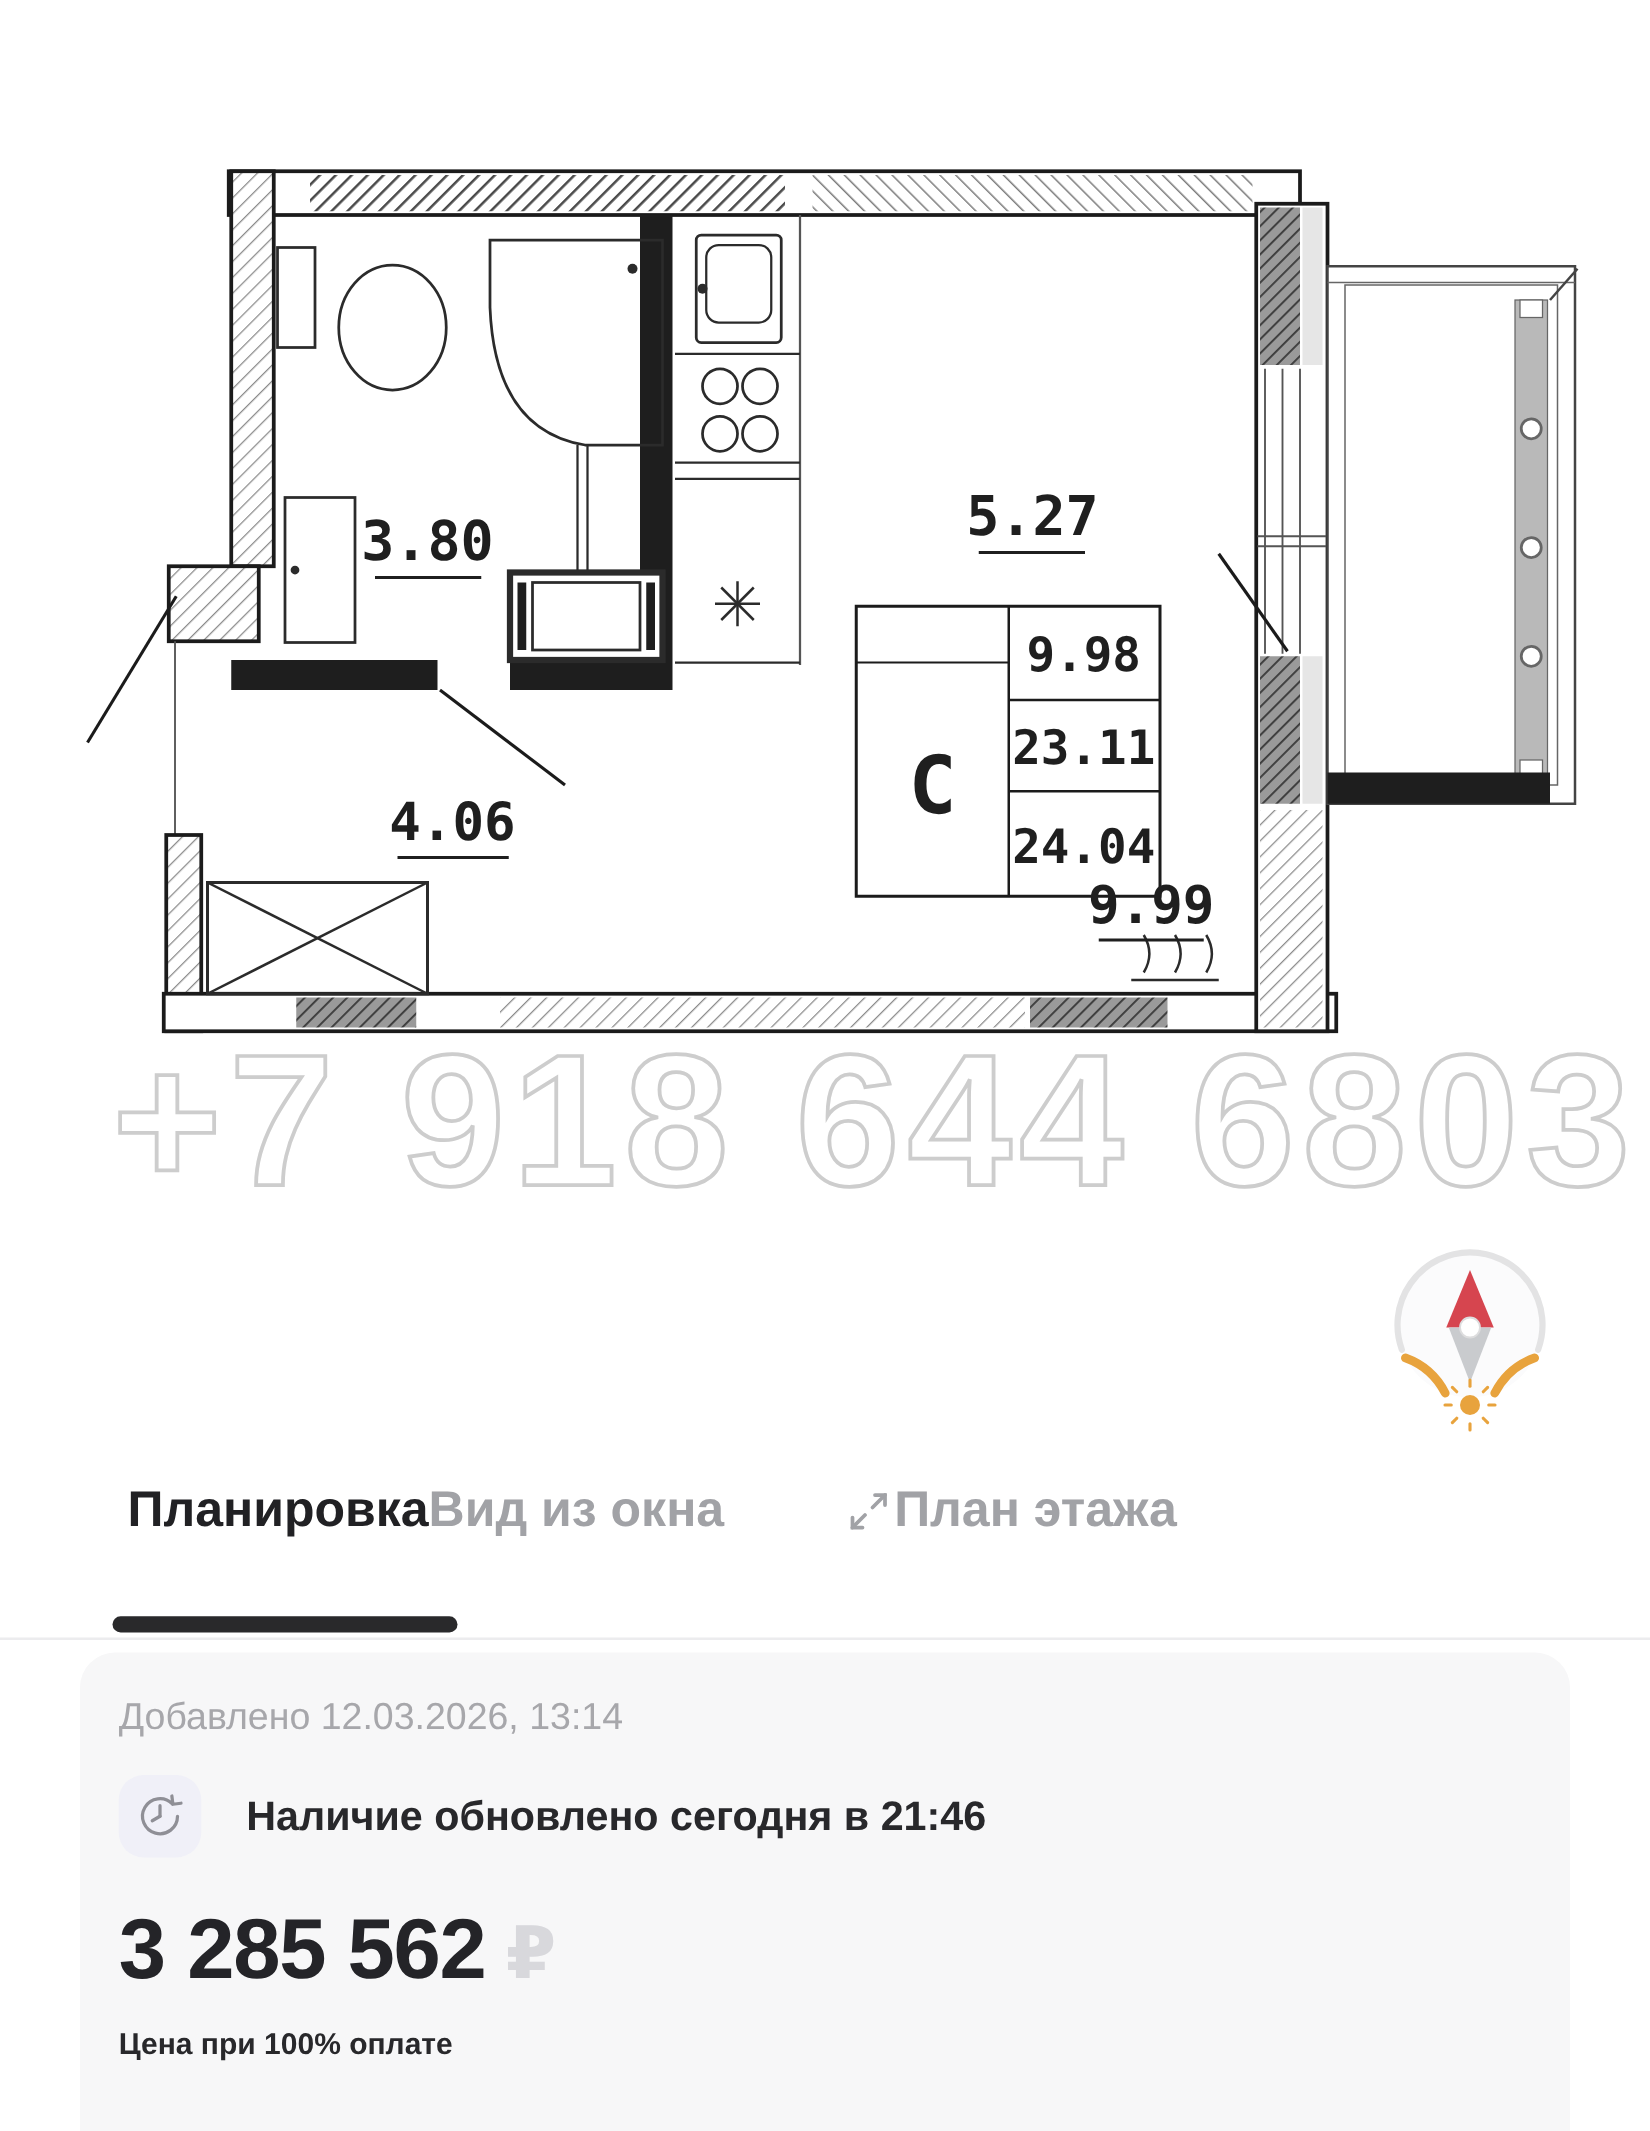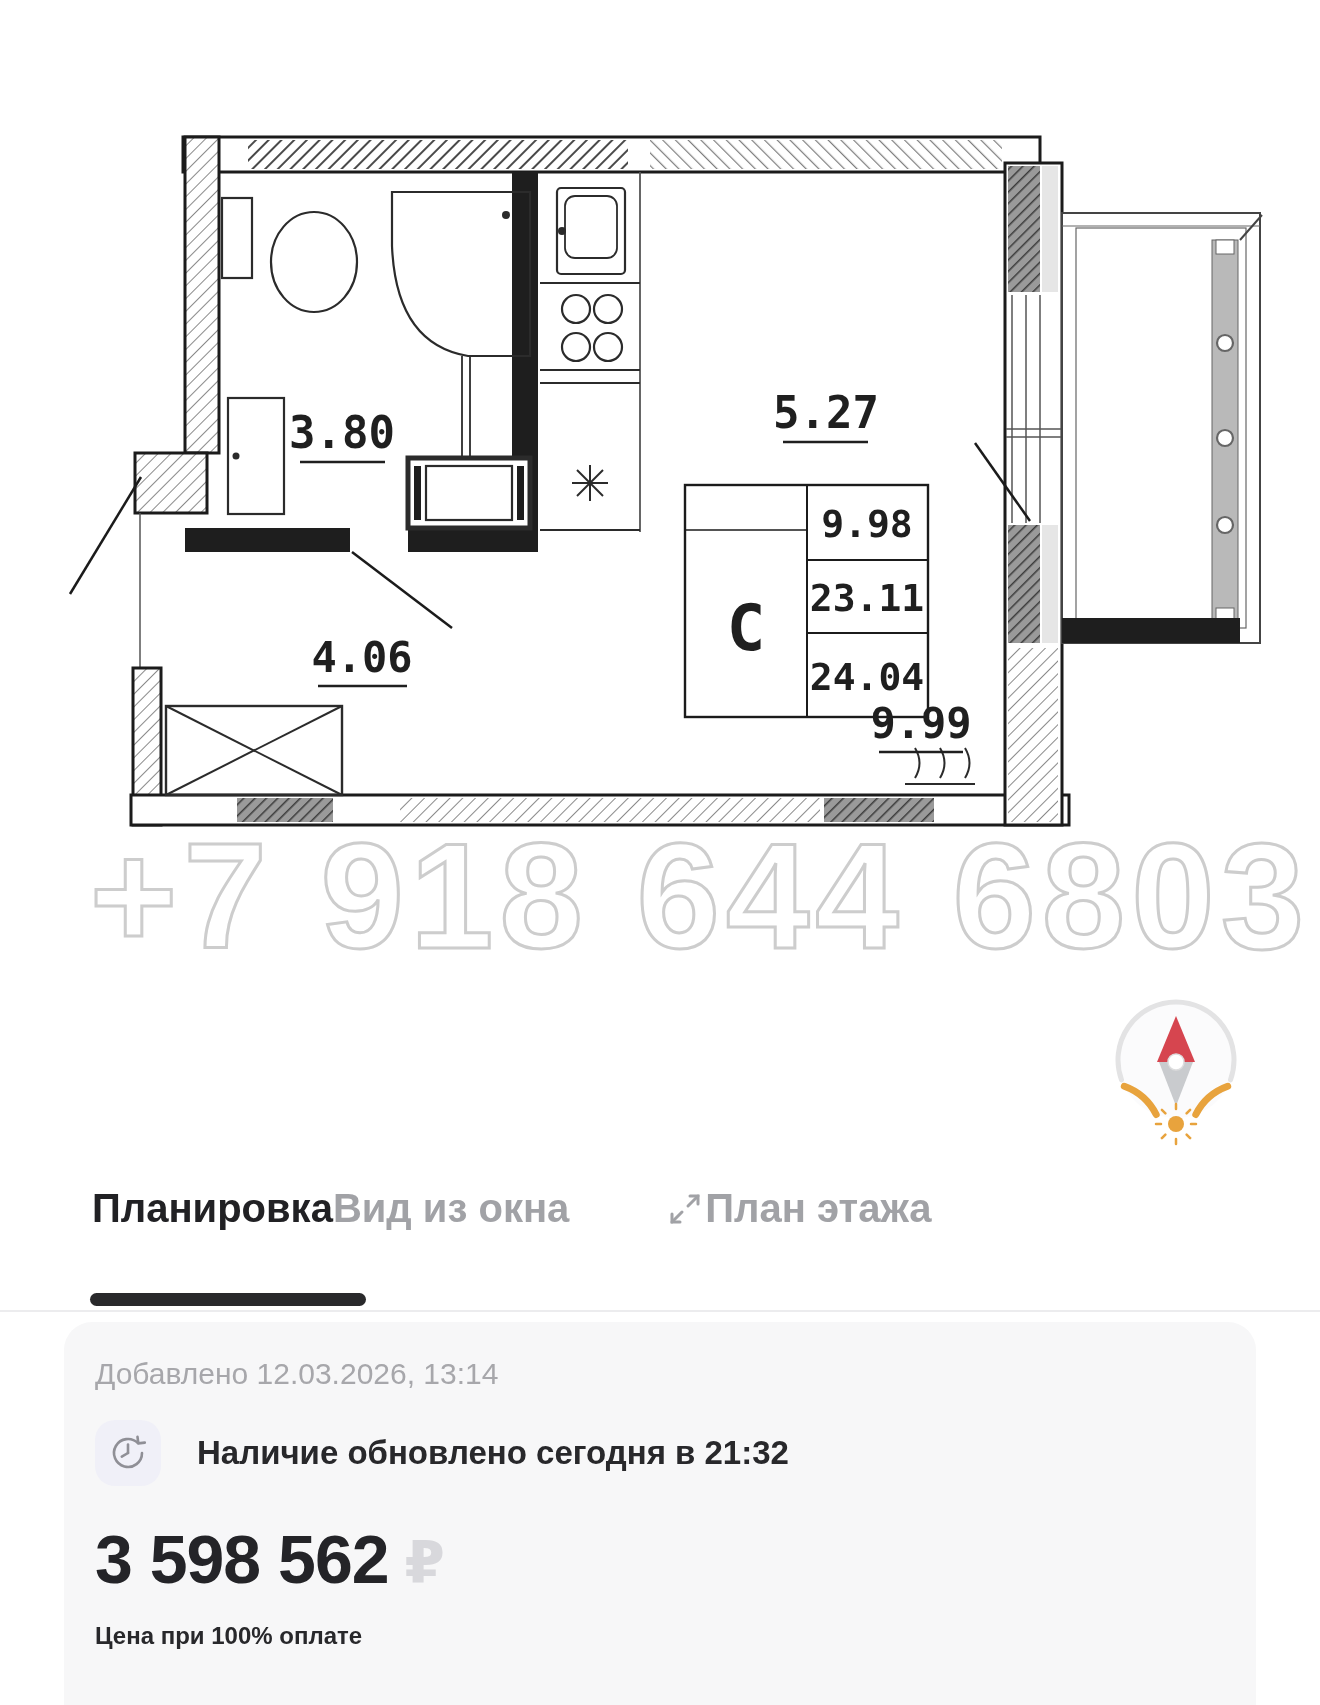--- a/index.html
+++ b/index.html
@@ -3,21 +3,21 @@
 <meta charset="utf-8">
 <style>
   html,body{margin:0;padding:0;background:#ffffff;}
   .screen{position:relative;width:1320px;height:1705px;background:#ffffff;overflow:hidden;
           font-family:"Liberation Sans",sans-serif;}
   
   .plan-wrap{position:absolute;left:0;top:0;width:1320px;height:1180px;}
   .plan-wrap svg{display:block;}
   text.dim{font-family:"DejaVu Sans Mono",monospace;font-weight:700;fill:#1f1f1f;}
   
-  .tabs{position:absolute;left:92px;top:1186px;display:flex;align-items:center;}
+  .tabs{position:absolute;left:102px;top:1186px;display:flex;align-items:center;}
   .tab{font-size:40px;font-weight:700;color:#A1A2A6;white-space:nowrap;cursor:pointer;}
   .tab.active{color:#212124;}
   .tab.t2{}
   .tab.t3{}
   .expand{margin-left:96px;width:40px;height:40px;}
   .tab-underline{position:absolute;left:90px;top:1293px;width:276px;height:13px;
                  border-radius:7px;background:#29292B;}
   .tabs-divider{position:absolute;left:0;top:1310px;width:1320px;height:2px;background:#ECECEE;}
   
   .panel{position:absolute;left:64px;right:64px;top:1322px;bottom:0;
@@ -223,24 +223,24 @@
 
     <div class="avail-row">
       <div class="clock-box">
         <svg width="40" height="40" viewBox="0 0 40 40">
           <path d="M29.9,10.1 A14,14 0 1 0 34,20" fill="none" stroke="#8F8F96" stroke-width="2.6" stroke-linecap="round"></path>
           <polyline points="29.5,3.8 30.3,10.4 36.8,9.6" fill="none" stroke="#8F8F96" stroke-width="2.6" stroke-linecap="round" stroke-linejoin="round"></polyline>
           <line x1="20" y1="20" x2="20" y2="11.5" stroke="#8F8F96" stroke-width="2.6" stroke-linecap="round"></line>
           <line x1="20" y1="20" x2="13.8" y2="23.6" stroke="#8F8F96" stroke-width="2.6" stroke-linecap="round"></line>
         </svg>
       </div>
-      <div class="avail-text">Наличие обновлено сегодня в 21:32</div>
+      <div class="avail-text">Наличие обновлено сегодня в 21:46</div>
     </div>
 
     <div class="price-row">
-      <span class="price">3 598 562</span>
+      <span class="price">3 285 562</span>
       <span class="rub">₽</span>
     </div>
 
     <div class="price-note">Цена при 100% оплате</div>
   </div>
 
 </div>
 
 </body></html>

